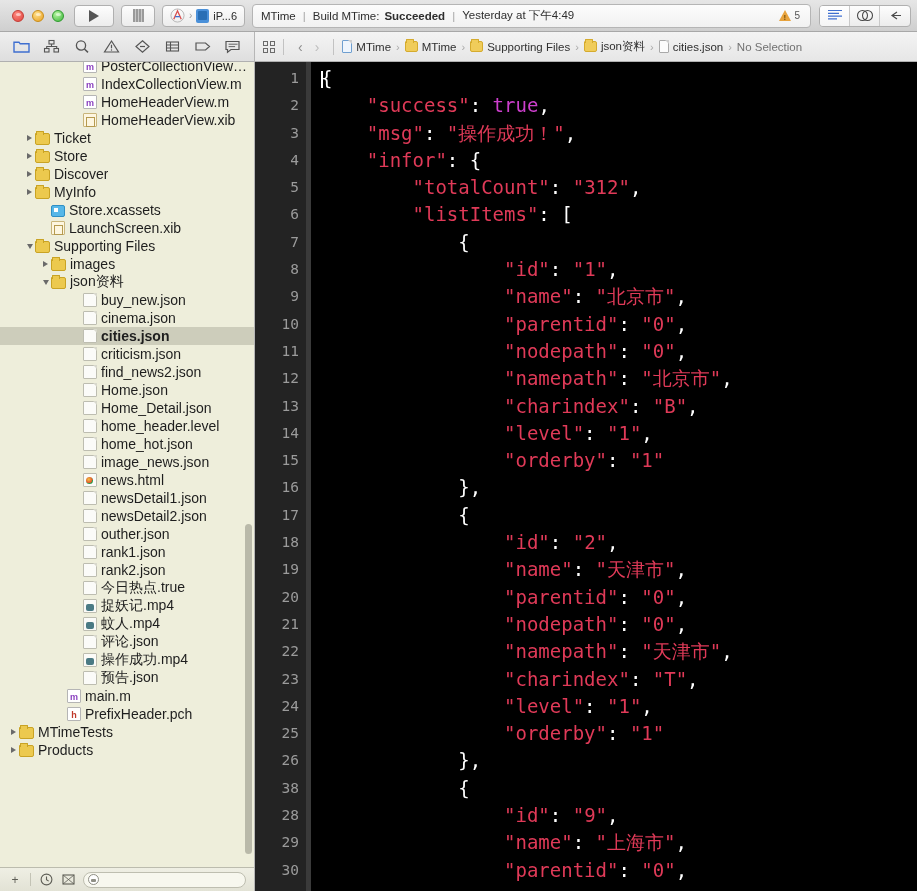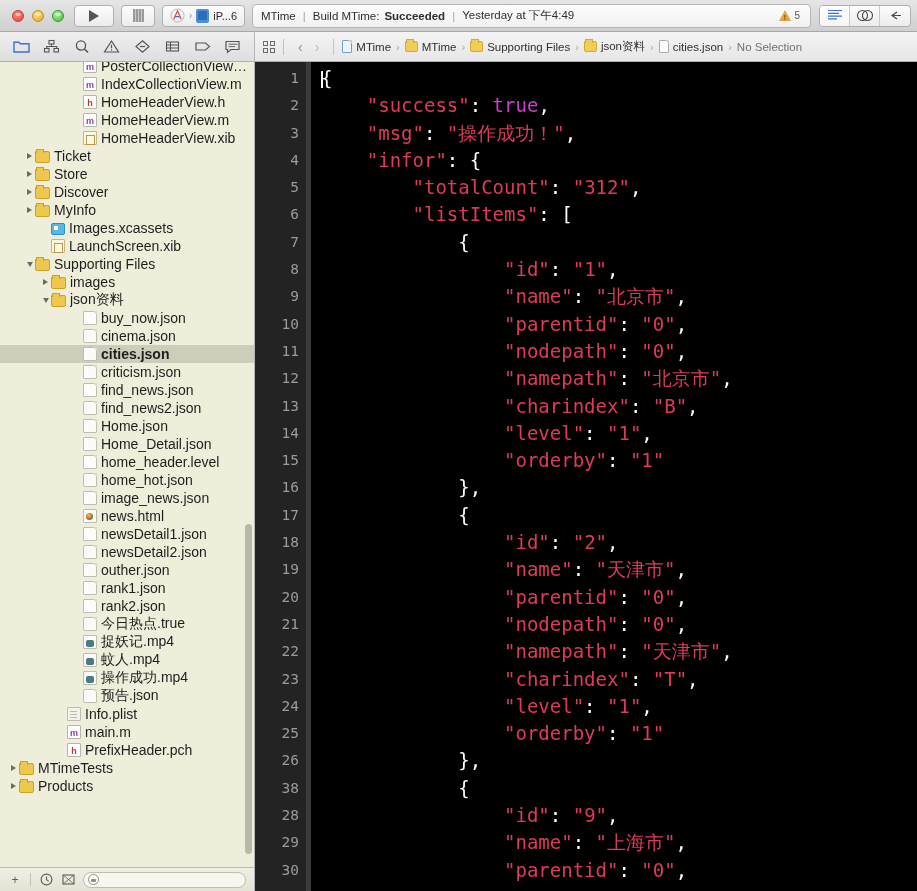--- a/index.html
+++ b/index.html
@@ -440,26 +440,20 @@
           </div>
           <div class="row">
             <span style="width: 72px; min-width: 72px;"></span>
             <span class="tw"></span>
             <span class="ico src m"></span>
             <span class="name">IndexCollectionView.m</span>
           </div>
           <div class="row">
             <span style="width: 72px; min-width: 72px;"></span>
             <span class="tw"></span>
-            <span class="ico src h"></span>
-            <span class="name">HomeHeaderView.h</span>
-          </div>
-          <div class="row">
-            <span style="width: 72px; min-width: 72px;"></span>
-            <span class="tw"></span>
             <span class="ico src m"></span>
             <span class="name">HomeHeaderView.m</span>
           </div>
           <div class="row">
             <span style="width: 72px; min-width: 72px;"></span>
             <span class="tw"></span>
             <span class="ico xib"></span>
             <span class="name">HomeHeaderView.xib</span>
           </div>
           <div class="row">
@@ -491,21 +485,21 @@
             <span class="tw">
               <span class="tri-right"></span>
             </span>
             <span class="ico fold"></span>
             <span class="name">MyInfo</span>
           </div>
           <div class="row">
             <span style="width: 40px; min-width: 40px;"></span>
             <span class="tw"></span>
             <span class="ico assets"></span>
-            <span class="name">Images.xcassets</span>
+            <span class="name">Store.xcassets</span>
           </div>
           <div class="row">
             <span style="width: 40px; min-width: 40px;"></span>
             <span class="tw"></span>
             <span class="ico xib"></span>
             <span class="name">LaunchScreen.xib</span>
           </div>
           <div class="row">
             <span style="width: 24px; min-width: 24px;"></span>
             <span class="tw">
@@ -527,45 +521,39 @@
             <span class="tw">
               <span class="tri-down"></span>
             </span>
             <span class="ico fold"></span>
             <span class="name">json资料</span>
           </div>
           <div class="row">
             <span style="width: 72px; min-width: 72px;"></span>
             <span class="tw"></span>
             <span class="ico plain"></span>
-            <span class="name">buy_now.json</span>
+            <span class="name">buy_new.json</span>
           </div>
           <div class="row">
             <span style="width: 72px; min-width: 72px;"></span>
             <span class="tw"></span>
             <span class="ico plain"></span>
             <span class="name">cinema.json</span>
           </div>
           <div class="row selected">
             <span style="width: 72px; min-width: 72px;"></span>
             <span class="tw"></span>
             <span class="ico plain"></span>
             <span class="name">cities.json</span>
           </div>
           <div class="row">
             <span style="width: 72px; min-width: 72px;"></span>
             <span class="tw"></span>
             <span class="ico plain"></span>
             <span class="name">criticism.json</span>
-          </div>
-          <div class="row">
-            <span style="width: 72px; min-width: 72px;"></span>
-            <span class="tw"></span>
-            <span class="ico plain"></span>
-            <span class="name">find_news.json</span>
           </div>
           <div class="row">
             <span style="width: 72px; min-width: 72px;"></span>
             <span class="tw"></span>
             <span class="ico plain"></span>
             <span class="name">find_news2.json</span>
           </div>
           <div class="row">
             <span style="width: 72px; min-width: 72px;"></span>
             <span class="tw"></span>
@@ -646,34 +634,34 @@
           </div>
           <div class="row">
             <span style="width: 72px; min-width: 72px;"></span>
             <span class="tw"></span>
             <span class="ico mp4"></span>
             <span class="name">蚊人.mp4</span>
           </div>
           <div class="row">
             <span style="width: 72px; min-width: 72px;"></span>
             <span class="tw"></span>
+            <span class="ico plain"></span>
+            <span class="name">评论.json</span>
+          </div>
+          <div class="row">
+            <span style="width: 72px; min-width: 72px;"></span>
+            <span class="tw"></span>
             <span class="ico mp4"></span>
             <span class="name">操作成功.mp4</span>
           </div>
           <div class="row">
             <span style="width: 72px; min-width: 72px;"></span>
             <span class="tw"></span>
             <span class="ico plain"></span>
             <span class="name">预告.json</span>
-          </div>
-          <div class="row">
-            <span style="width: 56px; min-width: 56px;"></span>
-            <span class="tw"></span>
-            <span class="ico plist"></span>
-            <span class="name">Info.plist</span>
           </div>
           <div class="row">
             <span style="width: 56px; min-width: 56px;"></span>
             <span class="tw"></span>
             <span class="ico src m"></span>
             <span class="name">main.m</span>
           </div>
           <div class="row">
             <span style="width: 56px; min-width: 56px;"></span>
             <span class="tw"></span>

